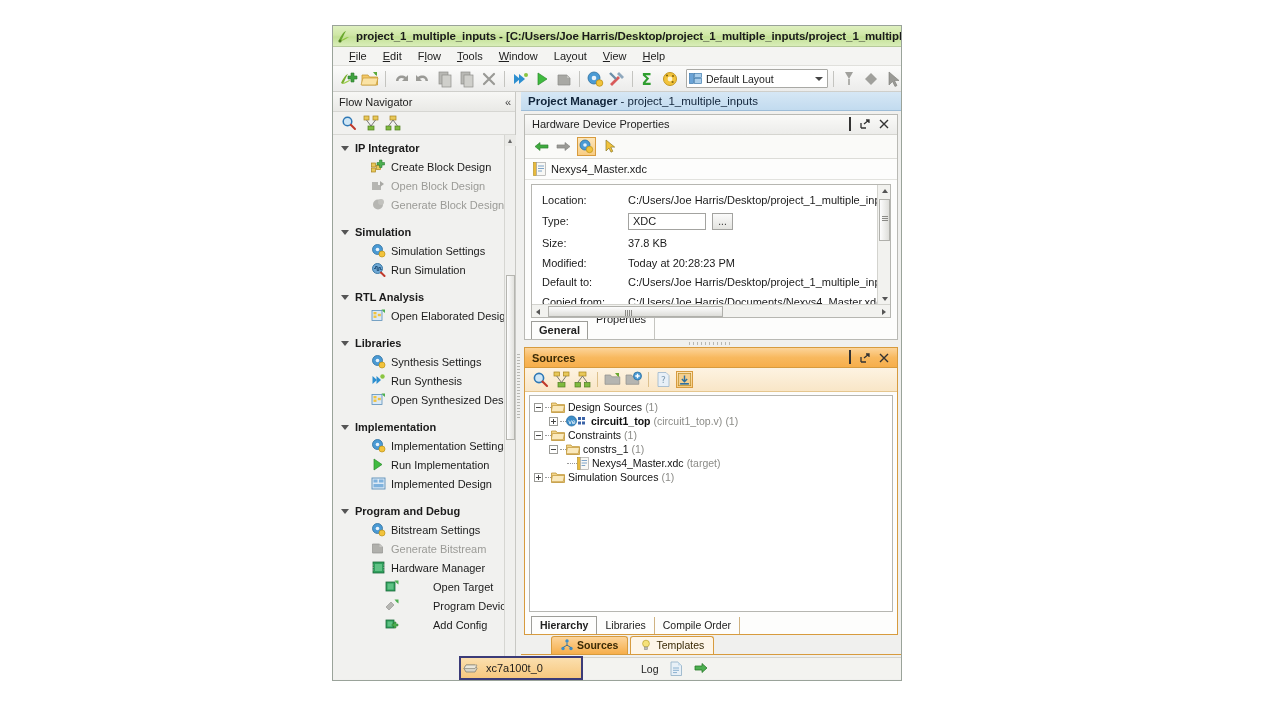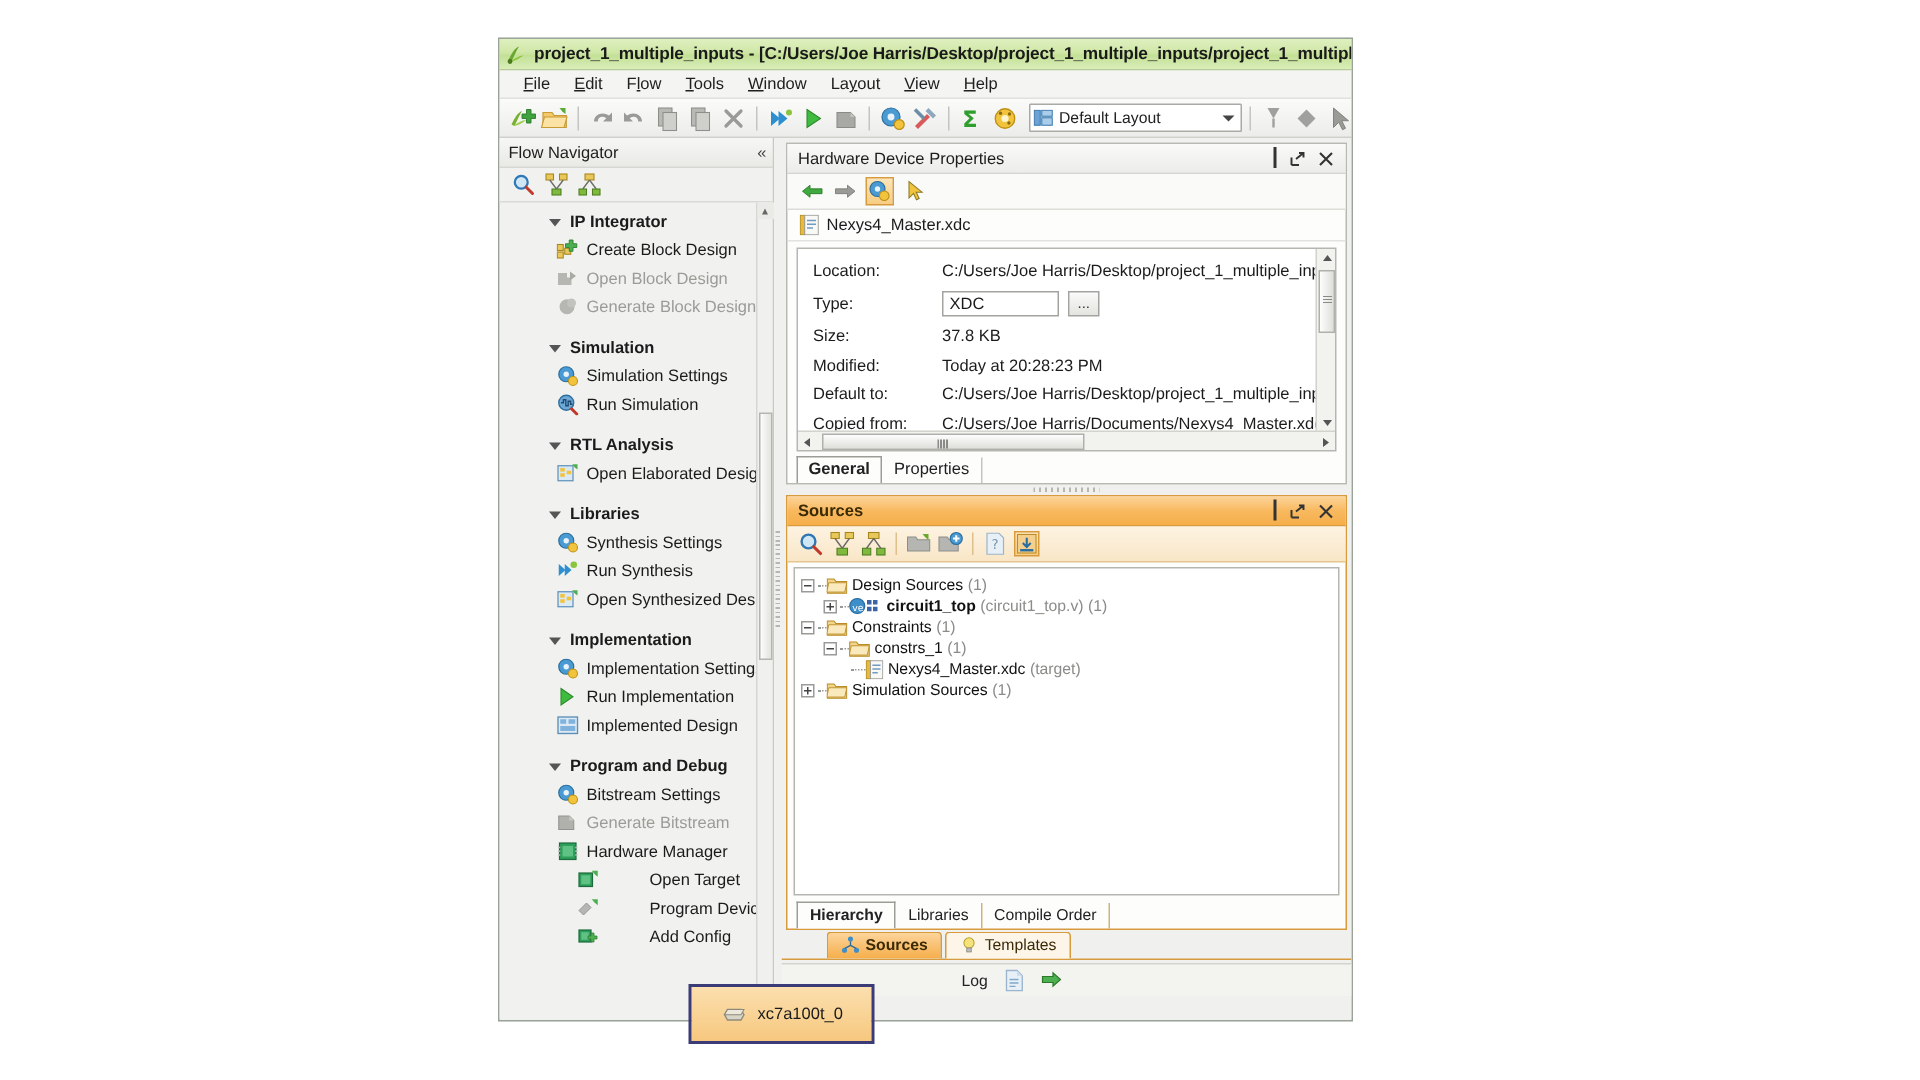--- a/index.html
+++ b/index.html
@@ -96,21 +96,20 @@
     padding-left: 8px; border-bottom: 1px solid #d9d9d5;
     background: #f1f1ef;
   }
   .fn-tools .ft { width: 16px; height: 16px; position: relative; }
   .fn-tree { flex: 1; overflow: hidden; position: relative; padding-top: 4px; }
 
   .fn-group {
     display: flex; align-items: center;
     font-size: 11px; font-weight: bold; color: #1b1b1b;
     padding: 3px 0 3px 8px;
-    margin-left: 25px;
   }
   .fn-group .tri {
     width: 0; height: 0; margin-right: 6px;
     border-left: 4px solid transparent; border-right: 4px solid transparent;
     border-top: 5px solid #555;
   }
   .fn-item {
     display: flex; align-items: center;
     font-size: 11px; color: #1b1b1b;
     padding: 2px 0 2px 38px;
@@ -256,21 +255,21 @@
   .sb-arrow-u { position:absolute; left:4px; top:4px; width:0;height:0;
     border-left:3px solid transparent;border-right:3px solid transparent;border-bottom:4px solid #555;}
   .sb-arrow-d { position:absolute; left:4px; bottom:4px; width:0;height:0;
     border-left:3px solid transparent;border-right:3px solid transparent;border-top:4px solid #555;}
 
   .tabstrip {
     height: 21px; display: flex; align-items: flex-end; padding-left: 6px;
     gap: 0;
   }
   .tabstrip .tab {
-    font-size: 11px; color: #222; padding: 2px 8px 3px 8px;
+    font-size: 11px; color: #222; padding: 2px 8px 14px 8px;
     border-right: 1px solid #c5c5c0;
   }
   .tabstrip .tab.active {
     font-weight: bold; border: 1px solid #9d9d98; border-bottom: none;
     background: #fdfdfc; padding: 2px 7px 3px 7px;
   }
 
   .hsplit-dots {
     height: 7px; display: flex; align-items: center; justify-content: center;
   }
@@ -347,25 +346,25 @@
     background: #f3f3f0; border-top: 1px solid #d4d4cf;
     padding-left: 120px; gap: 10px;
   }
   .console .lbl { font-size: 10.5px; color: #222; }
   .console .ci { width: 15px; height: 15px; position: relative; }
 
   
   #device-chip {
     position: absolute;
     left: 459px; top: 656px;
-    width: 124px; height: 40px;
+    width: 124px; height: 24px;
     border: 2px solid #3b3b78;
     background: linear-gradient(to bottom,#fbdfae,#f7c87f);
     display: flex; align-items: center; gap: 8px;
-    padding-left: 21px;
+    padding-left: 2px;
     font-size: 11px; color: #1a1a1a;
     z-index: 50;
   }
   #device-chip .chip-ico { width: 15px; height: 13px; position: relative; flex:0 0 auto; }
 
   
   svg { display: block; }
 </style>
 </head>
 <body>
@@ -794,20 +793,24 @@
           </div>
       </div>
     </div>
 
     <div class="vsplit">
         <div class="dots"></div>
       </div>
 
     <div class="rightarea">
 
+      <div class="pm-header">
+        <b>Project Manager</b>
+        <span class="sub">-&nbsp;<span>project_1_multiple_inputs</span></span>
+      </div>
 
       <div class="hdp">
         <div class="panel-caption">
           <span>Hardware Device Properties</span>
           <span class="cap-btns">
             <span class="cb"><span class="cb-min"></span></span>
             <span class="cb"><span class="cb-max"></span></span>
             <span class="cb cb-pop">
               <svg width="10" height="10" viewBox="0 0 10 10">
                   <path d="M1 9 L1 4 M1 9 L6 9" stroke="#333" stroke-width="1.3" fill="none"></path>

